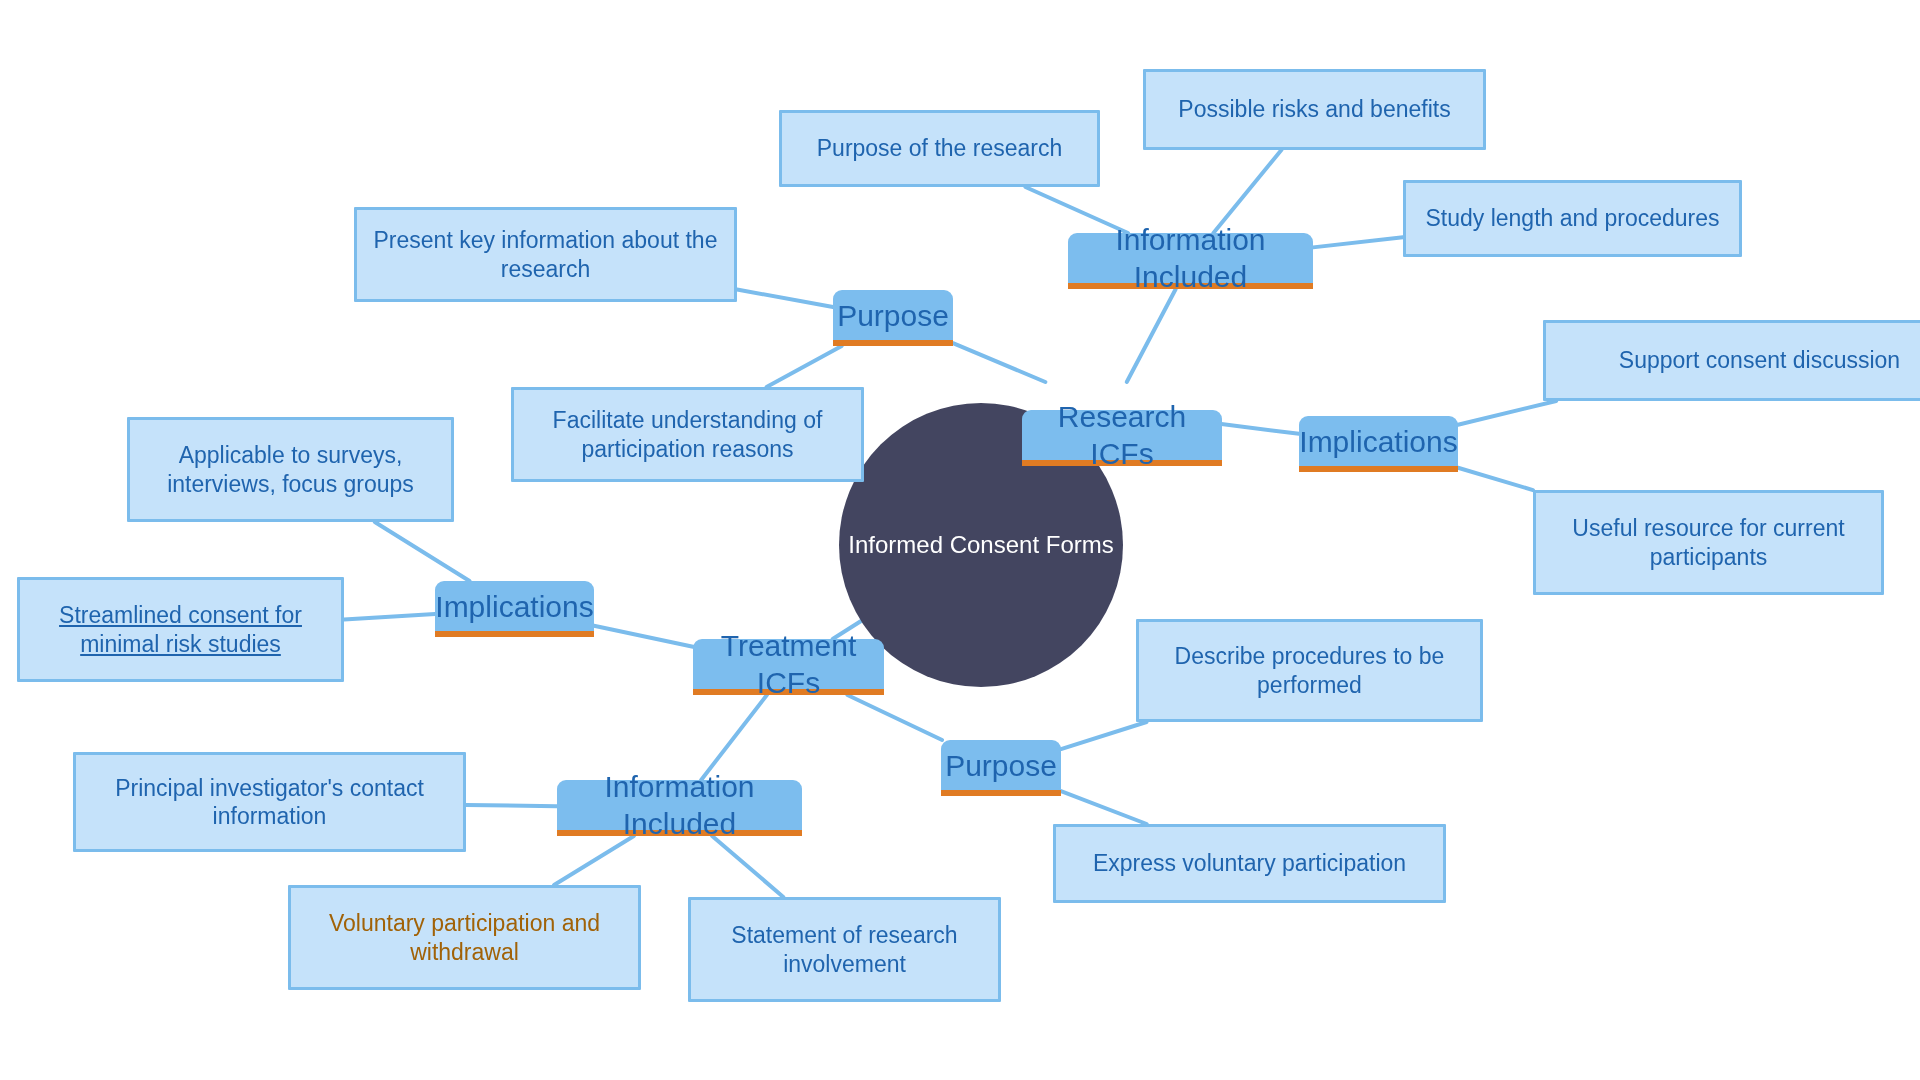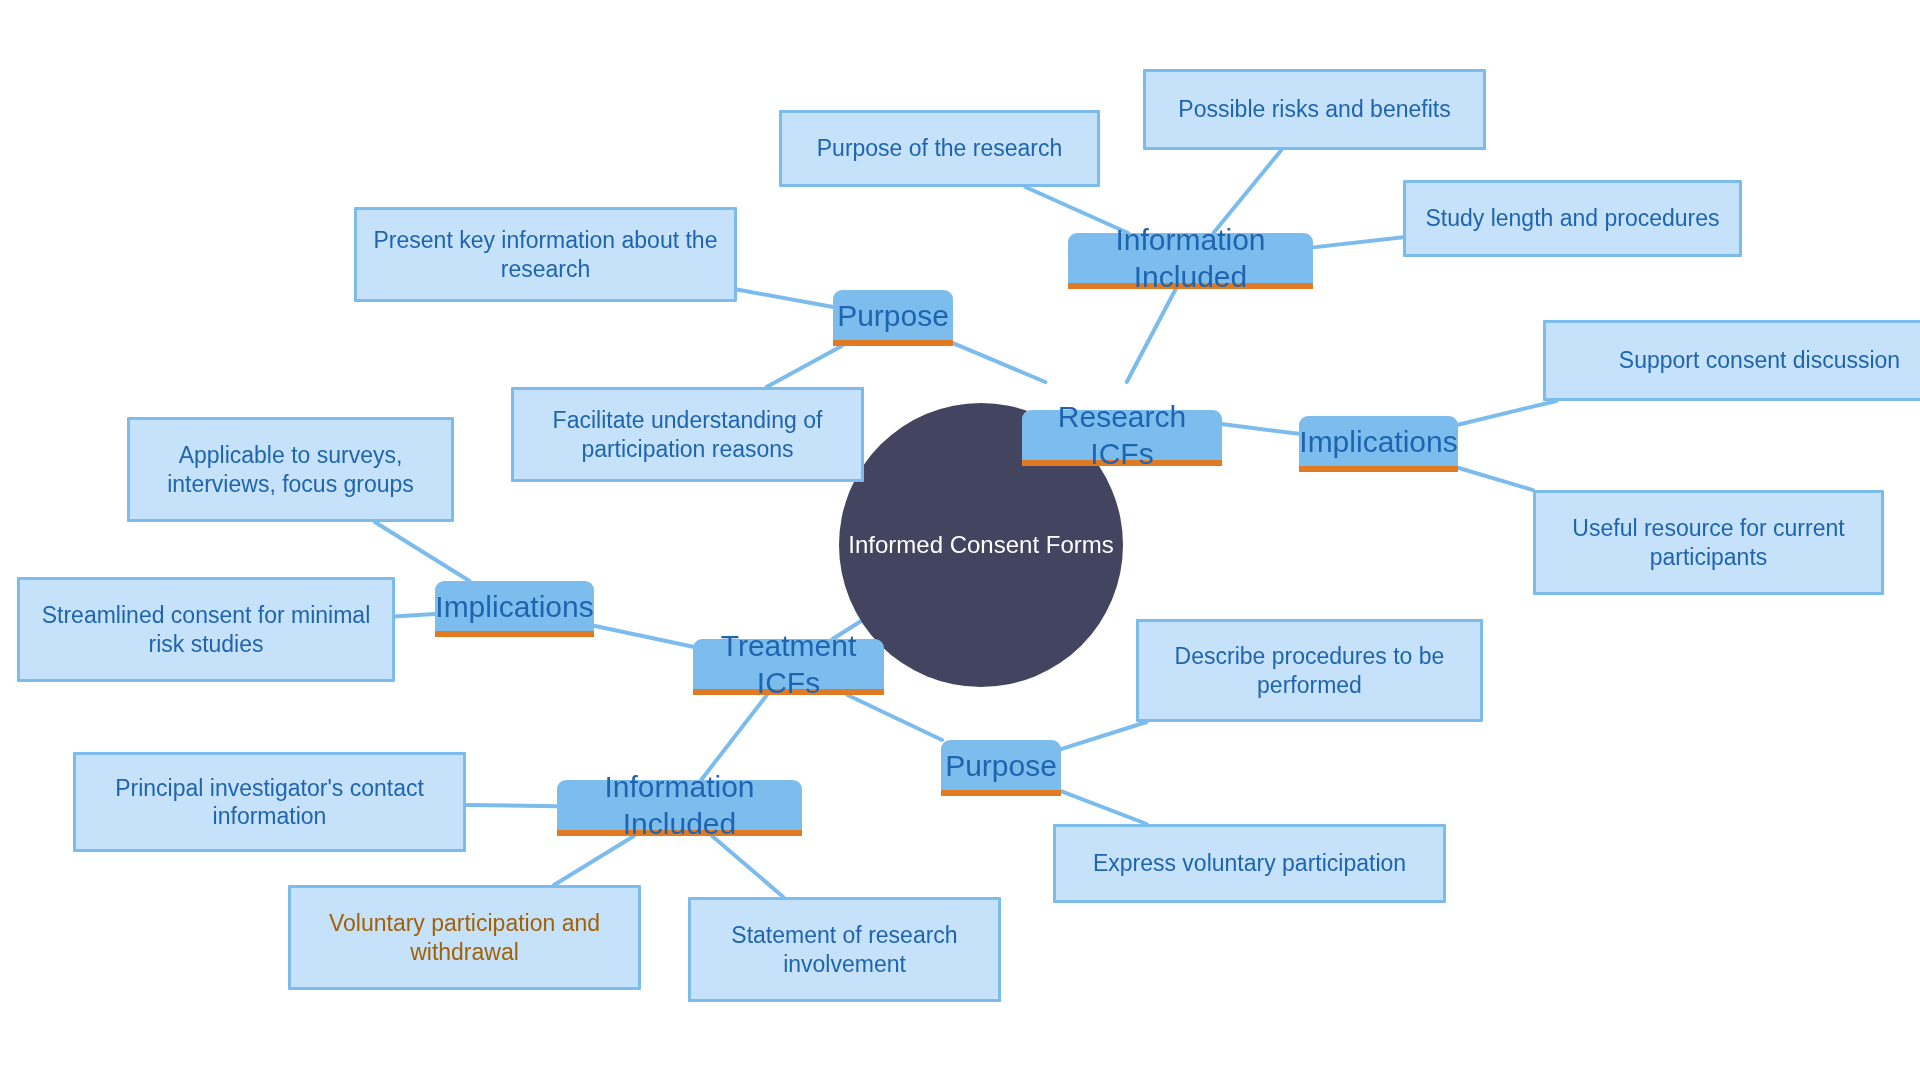--- a/index.html
+++ b/index.html
@@ -132,21 +132,21 @@
       </div>
       <div class="node leaf" style="left: 1543px; top: 320px; width: 433px; height: 81px; background: rgb(197, 226, 250); border-color: rgb(123, 188, 236); color: rgb(31, 100, 174);">
         <span>Support consent discussion</span>
       </div>
       <div class="node leaf" style="left: 1533px; top: 490px; width: 351px; height: 105px; background: rgb(197, 226, 250); border-color: rgb(123, 188, 236); color: rgb(31, 100, 174);">
         <span>Useful resource for current participants</span>
       </div>
       <div class="node leaf" style="left: 127px; top: 417px; width: 327px; height: 105px; background: rgb(197, 226, 250); border-color: rgb(123, 188, 236); color: rgb(31, 100, 174);">
         <span>Applicable to surveys, interviews, focus groups</span>
       </div>
-      <div class="node leaf" style="left: 17px; top: 577px; width: 378px; height: 105px; background: rgb(197, 226, 250); border-color: rgb(123, 188, 236); color: rgb(31, 100, 174);">
+      <div class="node leaf" style="left: 17px; top: 577px; width: 327px; height: 105px; background: rgb(197, 226, 250); border-color: rgb(123, 188, 236); color: rgb(31, 100, 174); text-decoration: underline;">
         <span>Streamlined consent for minimal risk studies</span>
       </div>
       <div class="node leaf" style="left: 73px; top: 752px; width: 393px; height: 100px; background: rgb(197, 226, 250); border-color: rgb(123, 188, 236); color: rgb(31, 100, 174);">
         <span>Principal investigator's contact information</span>
       </div>
       <div class="node leaf" style="left: 288px; top: 885px; width: 353px; height: 105px; background: rgb(197, 226, 250); border-color: rgb(123, 188, 236); color: #a16207;">
         <span>Voluntary participation and withdrawal</span>
       </div>
       <div class="node leaf" style="left: 688px; top: 897px; width: 313px; height: 105px; background: rgb(197, 226, 250); border-color: rgb(123, 188, 236); color: rgb(31, 100, 174);">
         <span>Statement of research involvement</span>

